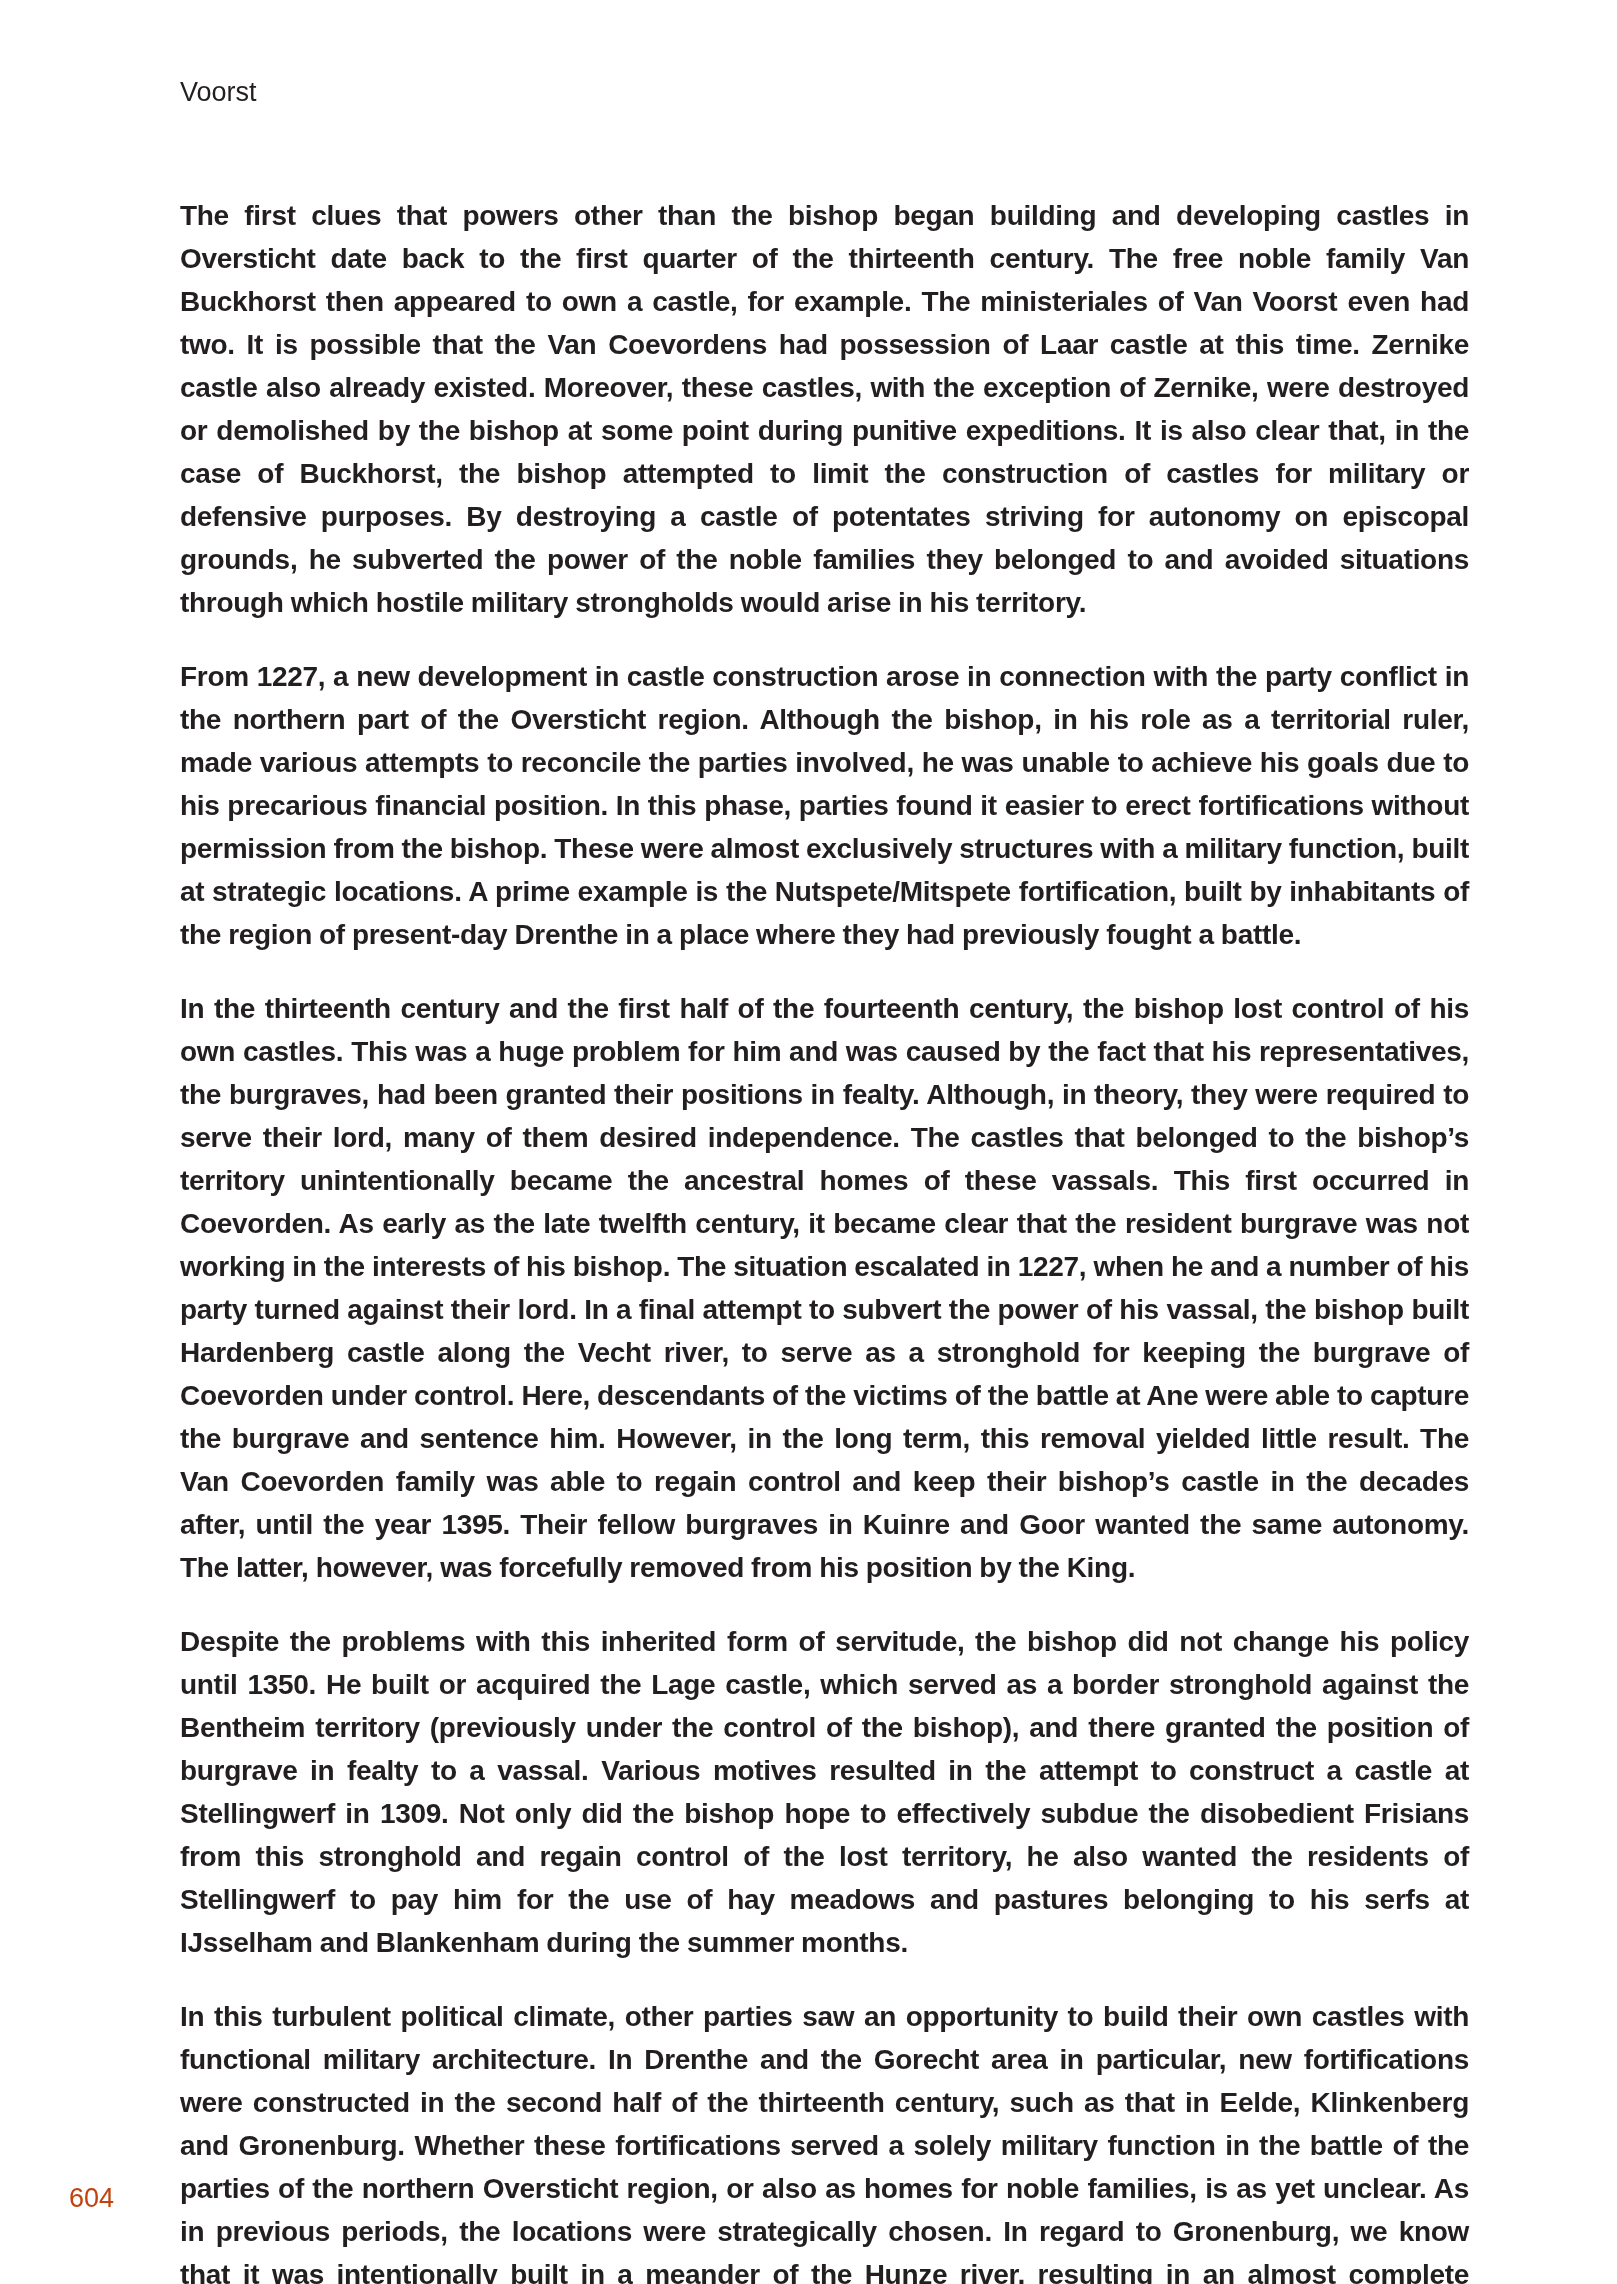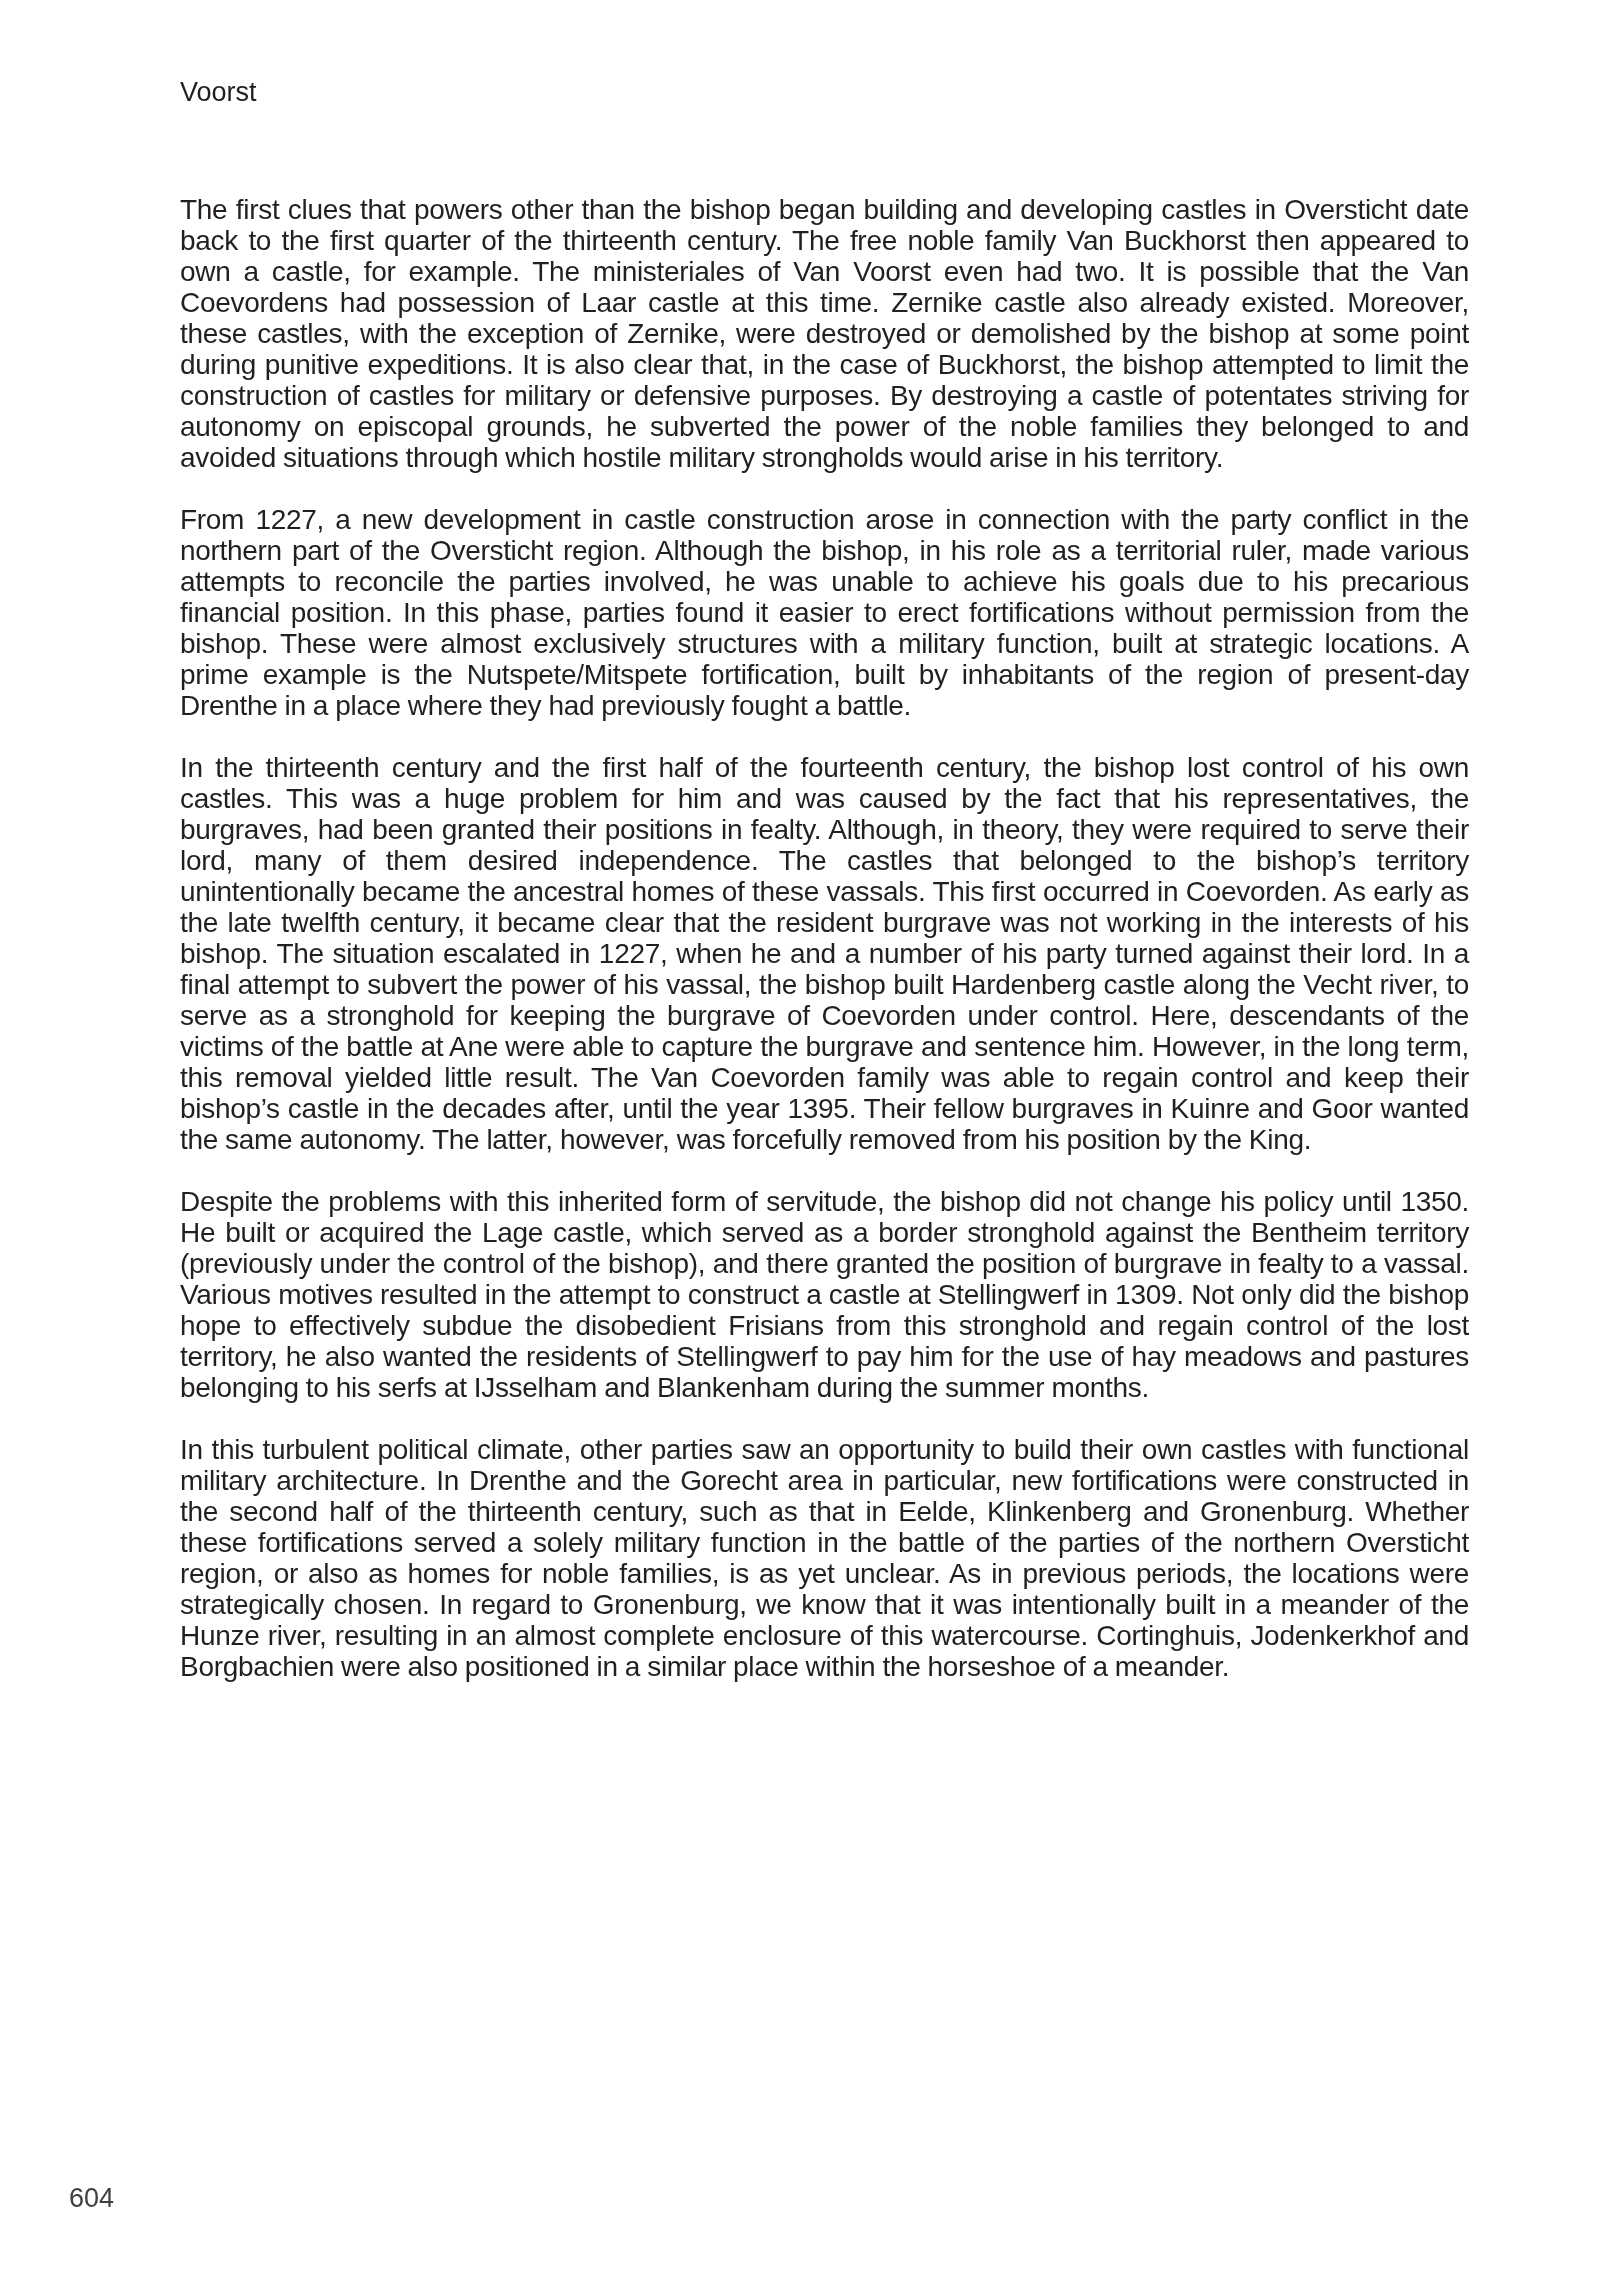--- a/index.html
+++ b/index.html
@@ -25,33 +25,34 @@
     }
     .body-text {
       position: absolute;
       left: 180px;
       top: 194px;
       width: 1289px;
     }
     .body-text p {
       margin: 0 0 31px 0;
       font-size: 28px;
-      line-height: 31px;
+      line-height: 43px;
       text-align: justify;
       letter-spacing: -0.3px;
       word-spacing: -0.4px;
       hyphens: none;
+      font-weight: bold;
     }
     .page-number {
       position: absolute;
       left: 69px;
       top: 2182px;
       font-size: 27px;
       line-height: 33px;
-      color: #404040;
+      color: #c2410c;
     }
   </style>
 </head>
 <body>
 
 <div class="running-header">Voorst</div>
 
 <div class="body-text">
   <p>The first clues that powers other than the bishop began building and developing castles in Oversticht date back to the first quarter of the thirteenth century. The free noble family Van Buckhorst then appeared to own a castle, for example. The ministeriales of Van Voorst even had two. It is possible that the Van Coevordens had possession of Laar castle at this time. Zernike castle also already existed. Moreover, these castles, with the exception of Zernike, were destroyed or demolished by the bishop at some point during punitive expeditions. It is also clear that, in the case of Buckhorst, the bishop attempted to limit the construction of castles for military or defensive purposes. By destroying a castle of potentates striving for autonomy on episcopal grounds, he subverted the power of the noble families they belonged to and avoided situations through which hostile military strongholds would arise in his territory.</p>
   <p>From 1227, a new development in castle construction arose in connection with the party conflict in the northern part of the Oversticht region. Although the bishop, in his role as a territorial ruler, made various attempts to reconcile the parties involved, he was unable to achieve his goals due to his precarious financial position. In this phase, parties found it easier to erect fortifications without permission from the bishop. These were almost exclusively structures with a military function, built at strategic locations. A prime example is the Nutspete/Mitspete fortification, built by inhabitants of the region of present-day Drenthe in a place where they had previously fought a battle.</p>

